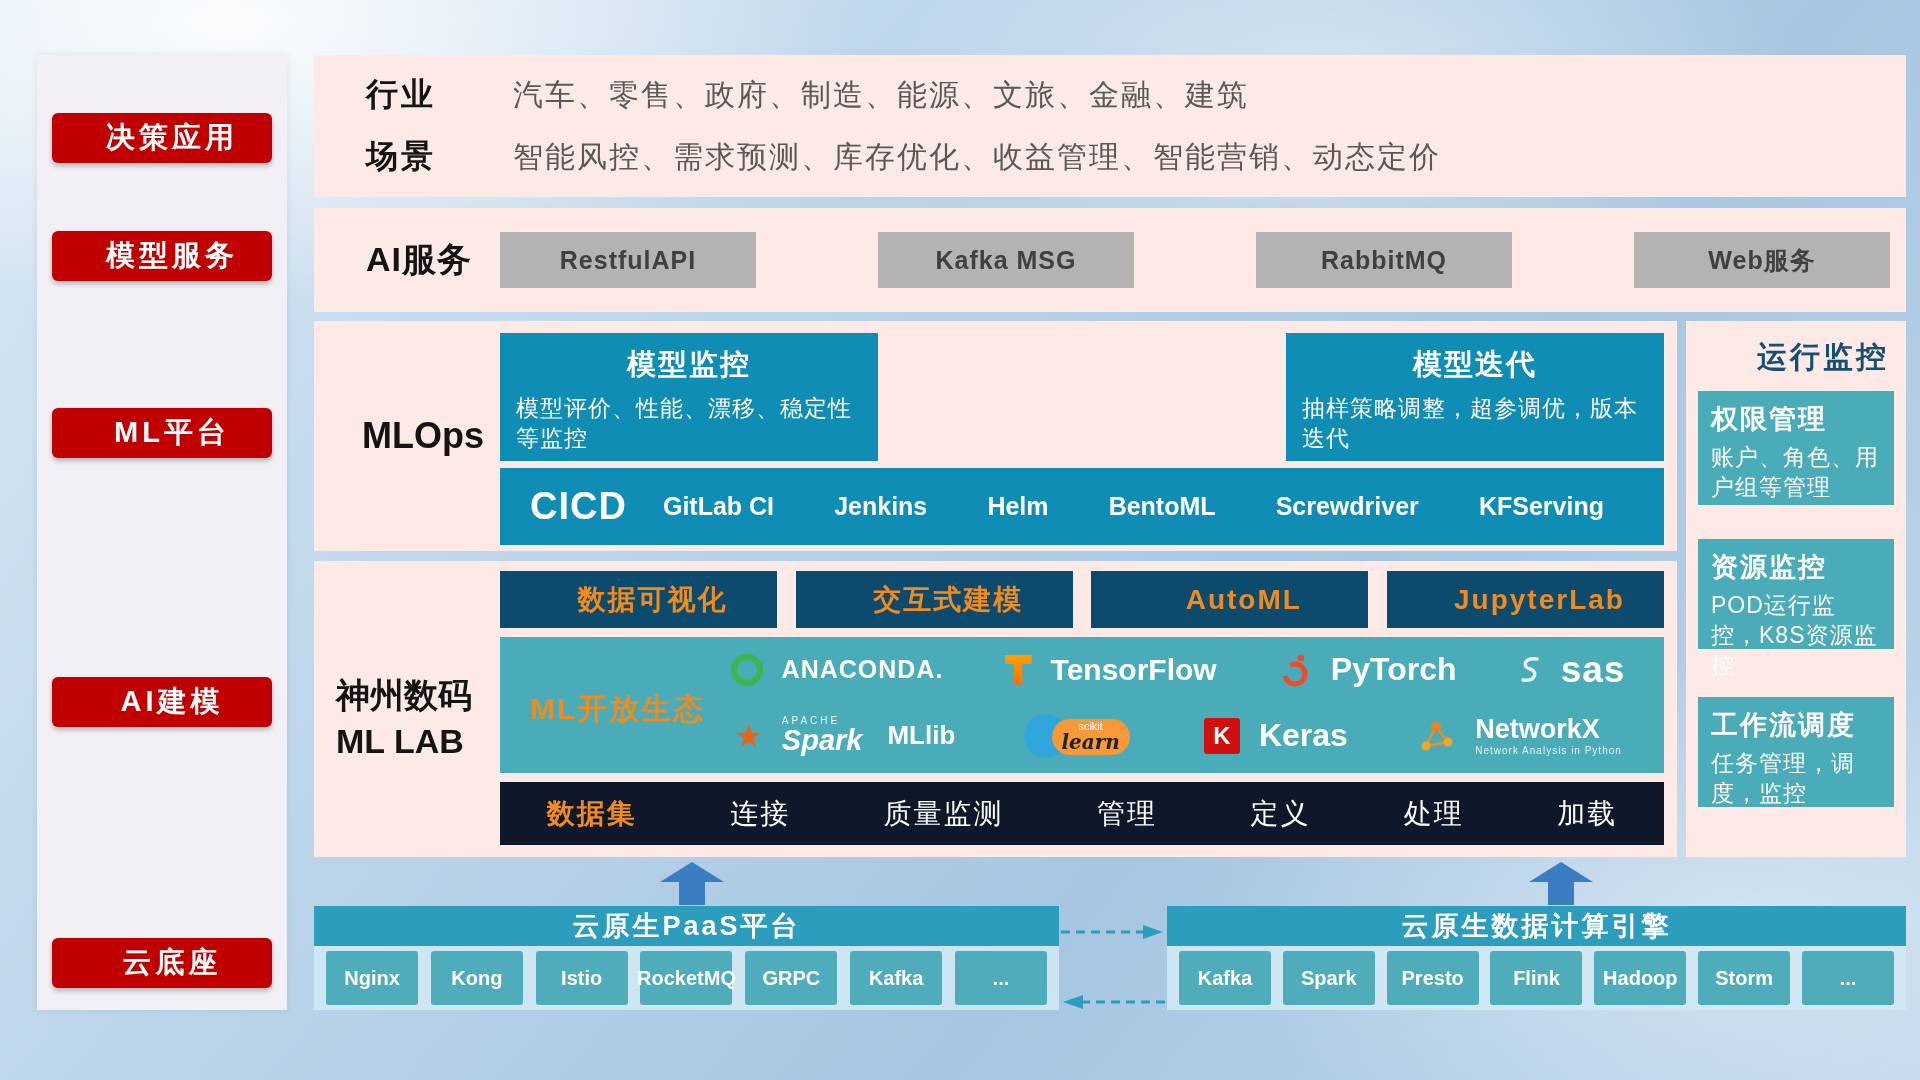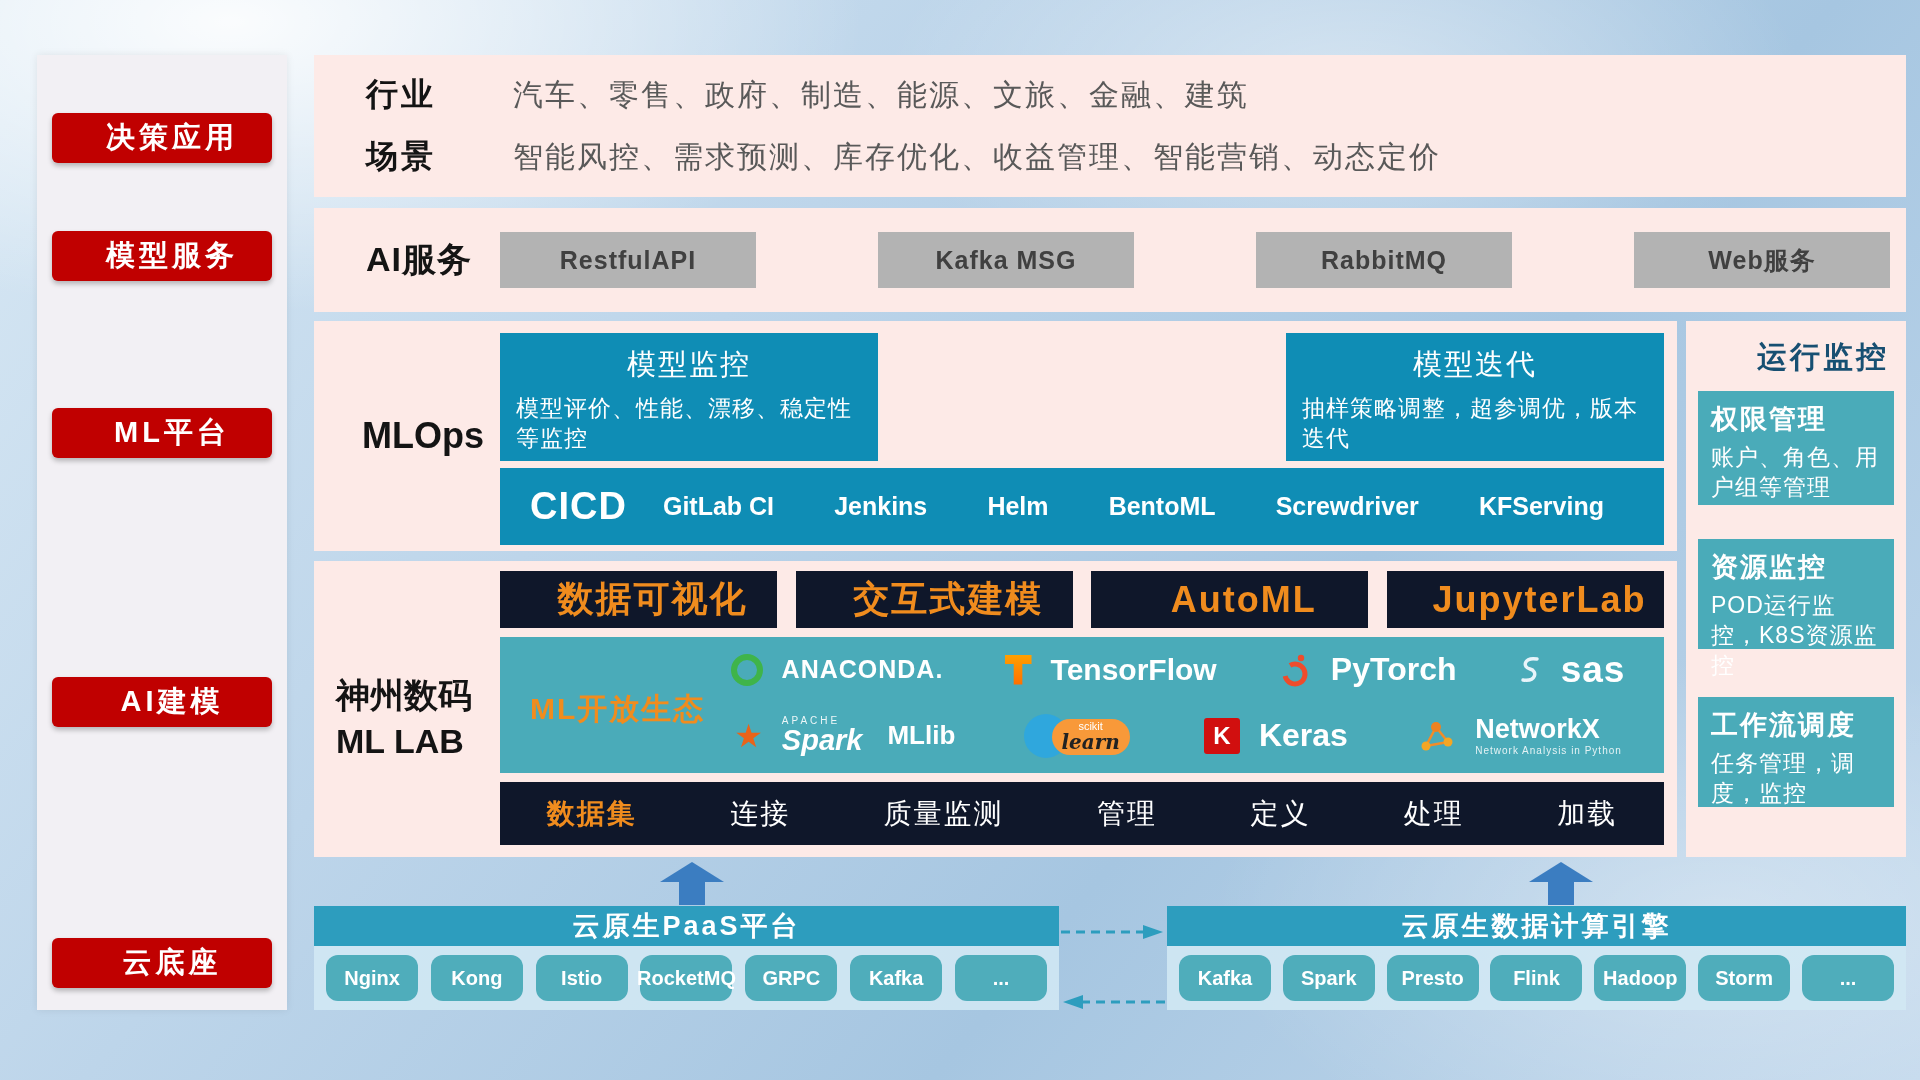--- a/index.html
+++ b/index.html
@@ -19,26 +19,26 @@
   .pink{background:#fdeae7;}
   .row1{display:flex;flex-direction:column;justify-content:center;gap:18px;}
   .ind-line{display:flex;align-items:center;}
   .ind-label{margin-left:52px;width:147px;font-size:32px;font-weight:bold;color:#141414;letter-spacing:3px;}
   .ind-value{font-size:30px;color:#595959;letter-spacing:2px;}
   .panel-label{font-weight:bold;color:#141414;}
   .gray-btn{width:256px;height:56px;background:#b3b3b3;color:#404040;font-size:25px;font-weight:bold;
     display:flex;align-items:center;justify-content:center;letter-spacing:1px;}
   .flex-between{display:flex;justify-content:space-between;align-items:center;}
   .dark-card{background:#0f8db5;color:#fff;width:378px;height:128px;padding:12px 16px;}
-  .dark-card .t{font-size:29px;font-weight:normal;text-align:center;margin-bottom:8px;letter-spacing:2px;}
+  .dark-card .t{font-size:29px;font-weight:bold;text-align:center;margin-bottom:8px;letter-spacing:2px;}
   .dark-card .d{font-size:23px;line-height:1.32;letter-spacing:1px;}
   .cicd{background:#0f8db5;color:#fff;display:flex;align-items:center;padding:0 30px;}
   .cicd .big{font-size:38px;font-weight:bold;margin-right:6px;letter-spacing:1px;}
   .cicd-items{flex:1;display:flex;justify-content:space-around;align-items:center;font-size:25px;font-weight:bold;}
-  .tool-chip{width:277px;height:57px;background:#0f172a;color:#f08c1e;font-size:36px;font-weight:bold;
+  .tool-chip{width:277px;height:57px;background:#0c4a6e;color:#f08c1e;font-size:28px;font-weight:bold;
     display:flex;align-items:center;justify-content:center;letter-spacing:2px;padding-left:28px;}
   .eco{background:#4aabb9;}
   .eco-label{position:absolute;left:30px;top:52px;color:#f08c1e;font-size:30px;font-weight:bold;letter-spacing:2px;}
   .logo-rows{position:absolute;left:200px;right:8px;top:2px;bottom:2px;display:flex;flex-direction:column;justify-content:space-around;}
   .logo-row{display:flex;align-items:center;justify-content:space-around;}
   .logo{display:flex;align-items:center;gap:19px;color:#fff;position:relative;}
   .l-lg{font-weight:bold;font-size:32px;}
   .ana-icon{width:32px;height:32px;border:6px solid #3fb44a;border-radius:50%;}
   .ana-text{font-weight:bold;font-size:25px;letter-spacing:1px;}
   .tf-icon{width:27px;height:30px;background:linear-gradient(#ffa000,#ff6f00);
@@ -62,21 +62,21 @@
   .nx-name{font-weight:bold;font-size:27px;}
   .nx-sub{font-size:10px;opacity:.85;letter-spacing:1px;}
   .ds-bar{background:#0f172a;display:flex;align-items:center;justify-content:space-around;color:#fff;font-size:28px;letter-spacing:2px;}
   .ds-first{color:#f08c1e;font-weight:bold;}
   .mon-title{font-size:30px;font-weight:bold;color:#174f72;text-align:center;letter-spacing:3px;}
   .mon-card{position:absolute;left:12px;width:196px;background:#4aabb9;color:#fff;padding:10px 13px;}
   .mon-card .t{font-size:27px;font-weight:bold;margin-bottom:6px;letter-spacing:2px;}
   .mon-card .d{font-size:23px;line-height:1.3;letter-spacing:1px;}
   .cloud-header{background:#2d9dbe;color:#fff;font-size:27px;font-weight:bold;display:flex;align-items:center;justify-content:center;letter-spacing:3px;}
   .cloud-panel{background:rgba(210,232,244,.88);display:flex;align-items:center;justify-content:space-between;padding:0 12px;}
-  .cloud-chip{width:92px;height:46px;background:#4fadbb;border-radius:12px;color:#fff;font-size:20px;font-weight:bold;
+  .cloud-chip{width:92px;height:54px;background:#4fadbb;border-radius:3px;color:#fff;font-size:20px;font-weight:bold;
     display:flex;align-items:center;justify-content:center;text-align:center;line-height:1.1;}
   .up-arrow{position:absolute;width:64px;}
   .up-arrow .head{width:0;height:0;border-left:32px solid transparent;border-right:32px solid transparent;border-bottom:20px solid #3b7dc1;}
   .up-arrow .stem{width:26px;height:23px;background:#3b7dc1;margin:0 auto;}
 </style>
 </head>
 <body>
 
 <div id="canvas">
 

